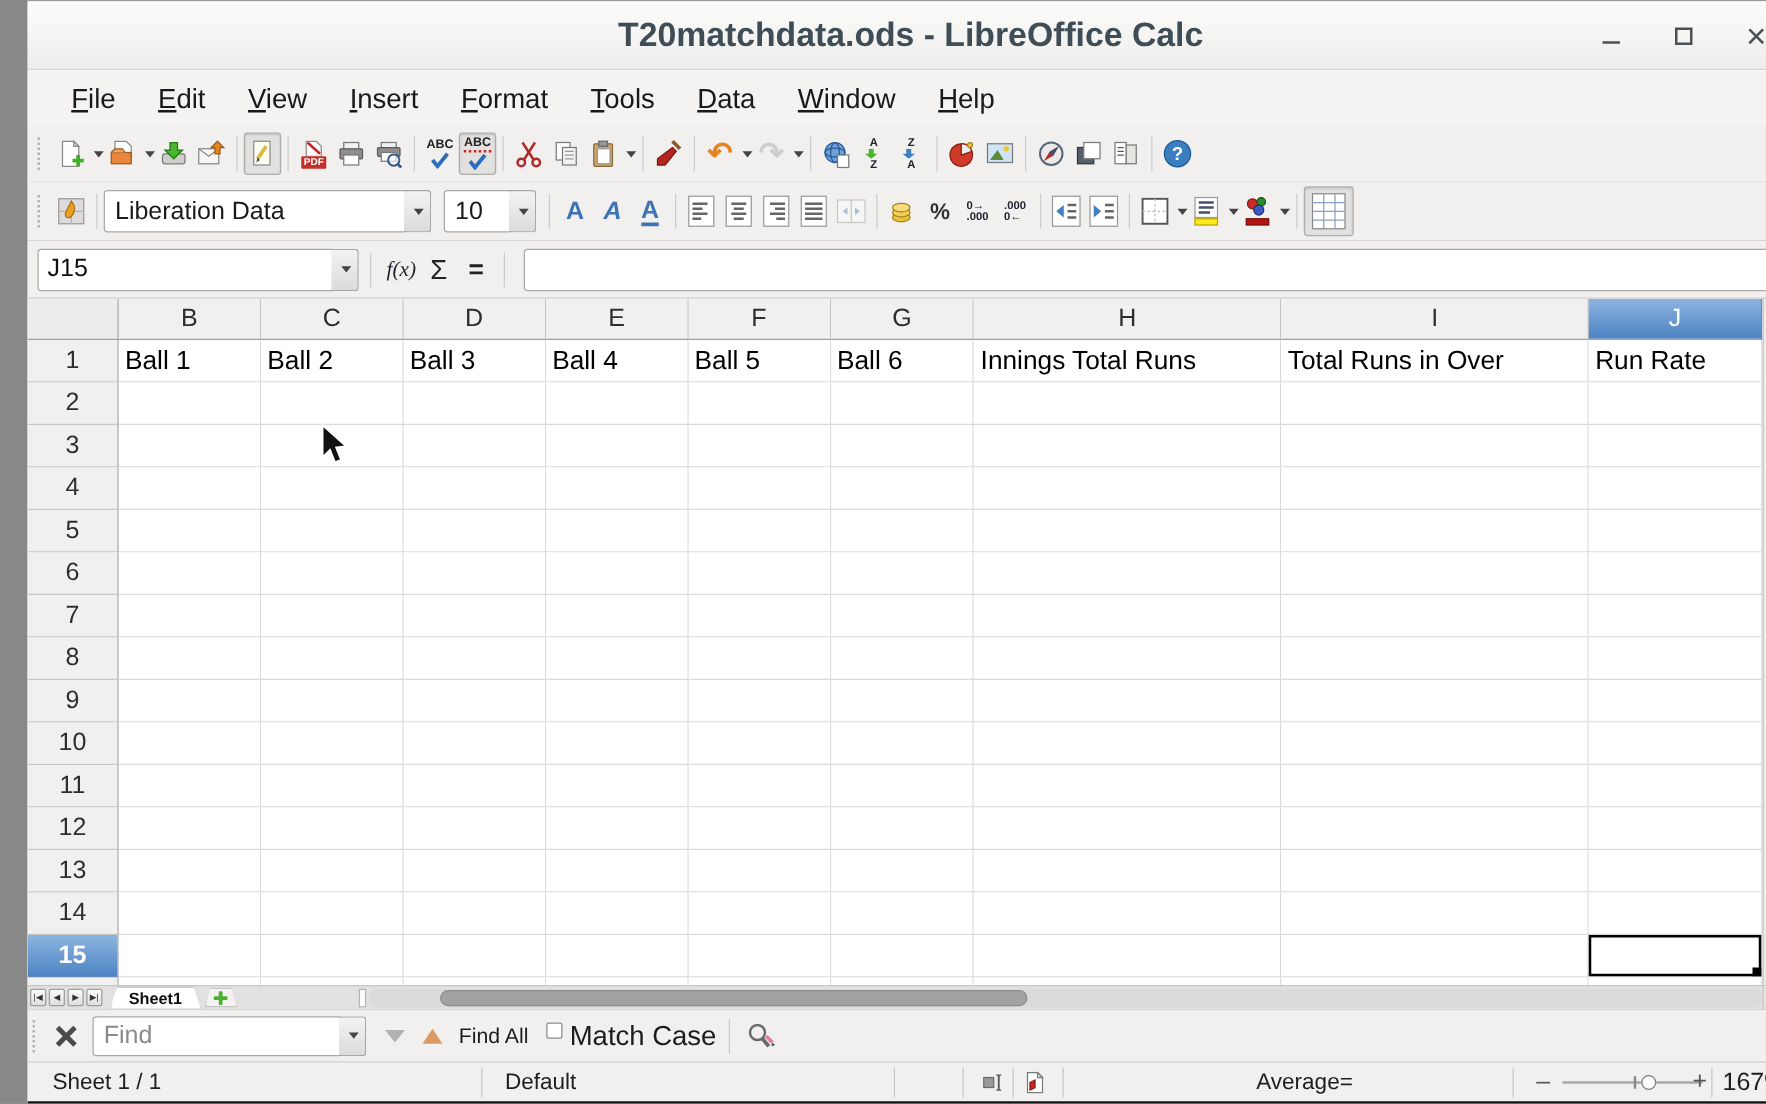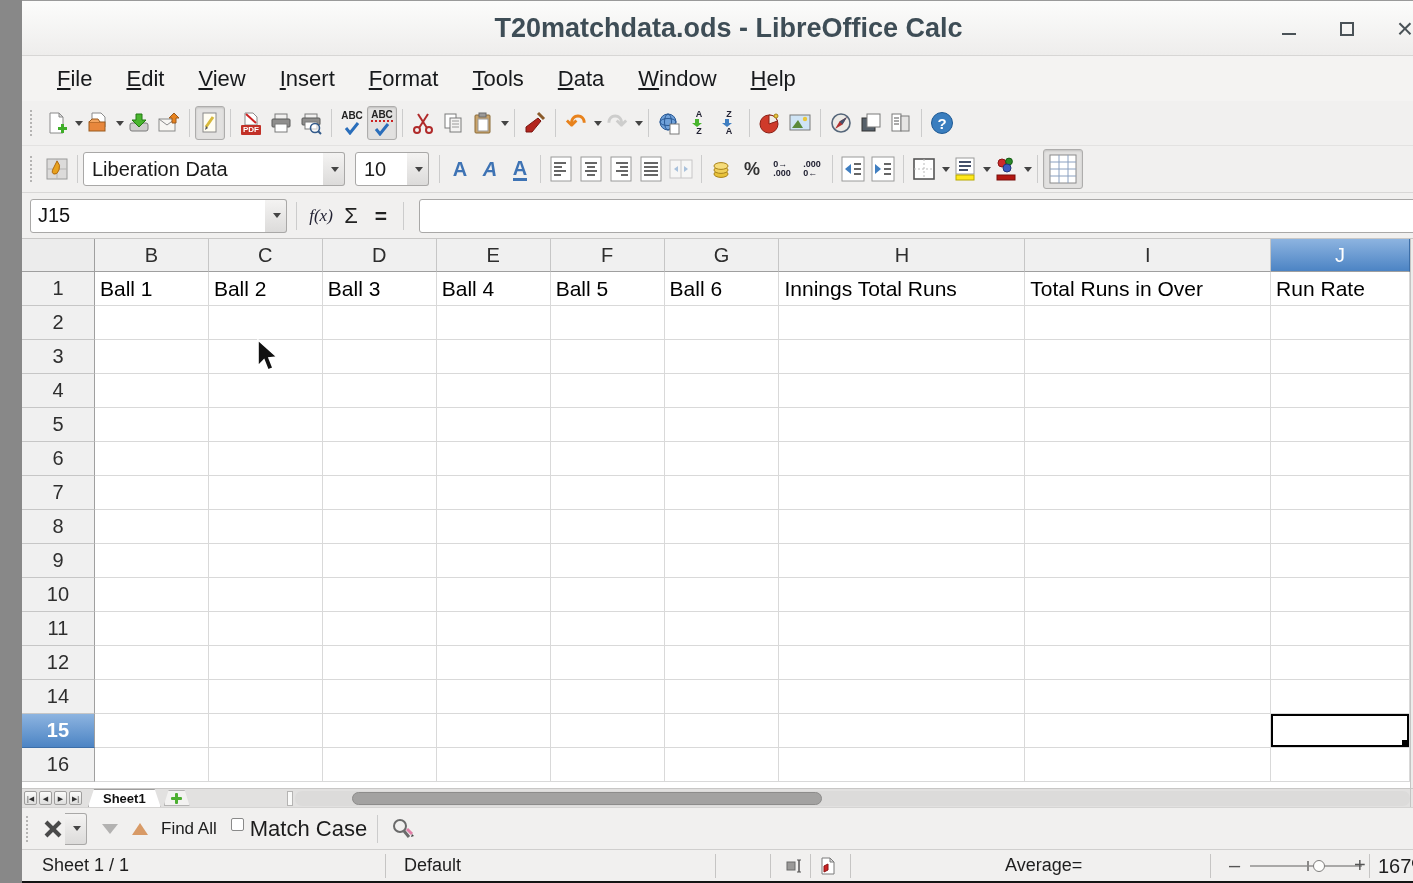--- a/index.html
+++ b/index.html
@@ -842,20 +842,32 @@
         <div class="cell" style="width: 114px;"></div>
         <div class="cell" style="width: 114px;"></div>
         <div class="cell" style="width: 114px;"></div>
         <div class="cell" style="width: 114px;"></div>
         <div class="cell" style="width: 115px;"></div>
         <div class="cell" style="width: 246px;"></div>
         <div class="cell" style="width: 246px;"></div>
         <div class="cell" style="width: 139px;"></div>
       </div>
       <div class="grow">
+        <div class="rowhdr">13</div>
+        <div class="cell" style="width: 114px;"></div>
+        <div class="cell" style="width: 114px;"></div>
+        <div class="cell" style="width: 114px;"></div>
+        <div class="cell" style="width: 114px;"></div>
+        <div class="cell" style="width: 114px;"></div>
+        <div class="cell" style="width: 115px;"></div>
+        <div class="cell" style="width: 246px;"></div>
+        <div class="cell" style="width: 246px;"></div>
+        <div class="cell" style="width: 139px;"></div>
+      </div>
+      <div class="grow">
         <div class="rowhdr">14</div>
         <div class="cell" style="width: 114px;"></div>
         <div class="cell" style="width: 114px;"></div>
         <div class="cell" style="width: 114px;"></div>
         <div class="cell" style="width: 114px;"></div>
         <div class="cell" style="width: 114px;"></div>
         <div class="cell" style="width: 115px;"></div>
         <div class="cell" style="width: 246px;"></div>
         <div class="cell" style="width: 246px;"></div>
         <div class="cell" style="width: 139px;"></div>
@@ -916,20 +928,21 @@
   <div class="findbar">
     <div class="grip"></div>
     <div class="btn">
       <span>
           <svg width="18" height="18" viewBox="0 0 18 18">
         <line x1="2" y1="2" x2="16" y2="16" stroke="#4a4a4a" stroke-width="4"></line>
         <line x1="16" y1="2" x2="2" y2="16" stroke="#4a4a4a" stroke-width="4"></line>
           </svg>
         </span>
     </div>
+    <input class="find-input" style="margin-left: 6px;" placeholder="Find">
     <div class="combo-dd" style="height:32px;">
         <span class="caret"></span>
       </div>
     <div class="btn" style="margin-left:8px;">
         <span class="chev-down"></span>
       </div>
     <div class="btn">
         <span class="arrow-up"></span>
       </div>
     <span class="lbl-findall" style="margin-left:6px;">Find All</span>

